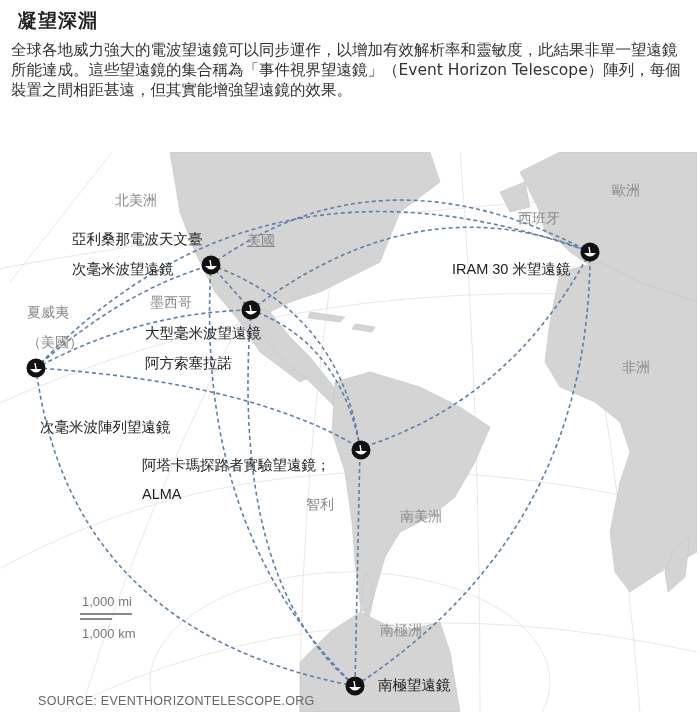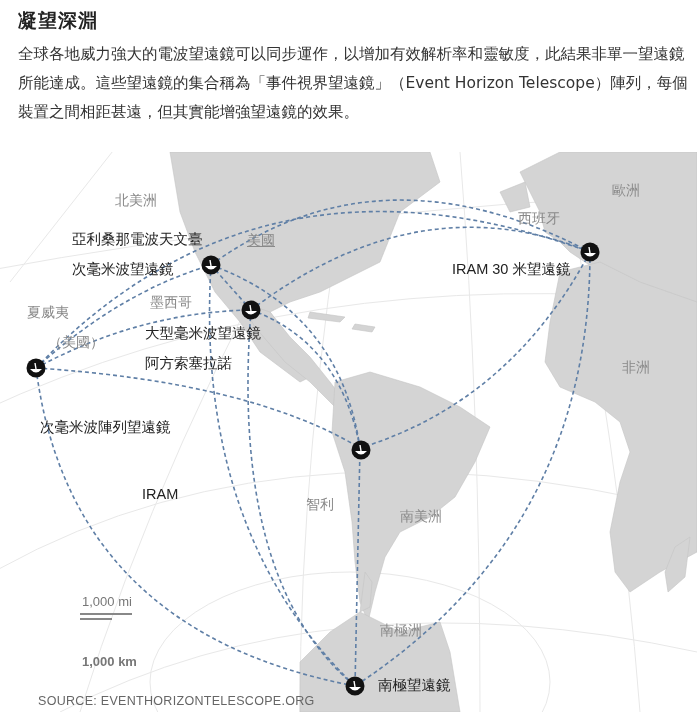--- a/index.html
+++ b/index.html
@@ -1,18 +1,18 @@
 <!DOCTYPE html>
 <html><head>
 <meta charset="utf-8">
 <style>
   html,body{margin:0;padding:0;background:#fff;}
   body{width:700px;height:717px;position:relative;overflow:hidden;font-family:"DejaVu Sans","Liberation Sans",sans-serif;}
   .title{position:absolute;left:18px;top:8px;font-size:19px;font-weight:bold;color:#222;letter-spacing:1px;}
-  .desc{position:absolute;left:18px;top:40px;width:680px;font-size:15.5px;line-height:29px;color:#333;}
+  .desc{position:absolute;left:11px;top:40px;width:680px;font-size:15.5px;line-height:20px;color:#333;}
   .map{position:absolute;left:0;top:152px;width:624px;height:560px;}
   .map svg{position:absolute;left:0;top:0;}
   .lbl{position:absolute;white-space:nowrap;font-size:14px;}
   .region{color:#8a8a8a;}
   .site{color:#222;font-size:14.5px;}
   .credit{position:absolute;font-size:12.5px;color:#666;letter-spacing:0.3px;white-space:nowrap;font-family:"Liberation Sans",sans-serif;}
   .scale{position:absolute;font-size:13px;color:#777;font-family:"Liberation Sans",sans-serif;}
   .tel{position:absolute;width:20px;height:20px;margin-left:-10px;margin-top:-10px;}
 </style>
 </head>
@@ -110,37 +110,38 @@
   </svg>
   <svg class="tel" style="left:355px;top:534px;" viewBox="0 0 20 20">
     <circle cx="10" cy="10" r="9.5" fill="#111"></circle>
       <path d="M4 11 Q10 18 16 11 Z" fill="#fff"></path>
       <line x1="10" y1="11" x2="9" y2="5" stroke="#fff" stroke-width="1.4"></line>
   </svg>
 
   <div class="lbl region" style="left:115px;top:40px;">北美洲</div>
   <div class="lbl region" style="left:247px;top:80px;text-decoration:underline;">美國</div>
   <div class="lbl region" style="left:27px;top:152px;">夏威夷</div>
-  <div class="lbl region" style="left:27px;top:182px;margin-left:21px;">（美國）</div>
+  <div class="lbl region" style="left:27px;top:182px;">（美國）</div>
   <div class="lbl region" style="left:150px;top:142px;">墨西哥</div>
   <div class="lbl region" style="left:518px;top:58px;">西班牙</div>
   <div class="lbl region" style="left:612px;top:30px;">歐洲</div>
   <div class="lbl region" style="left:622px;top:207px;">非洲</div>
   <div class="lbl region" style="left:306px;top:344px;">智利</div>
   <div class="lbl region" style="left:400px;top:356px;">南美洲</div>
   <div class="lbl region" style="left:380px;top:470px;text-align:right;">南極洲</div>
 
   <div class="lbl site" style="left:72px;top:78px;">亞利桑那電波天文臺</div>
   <div class="lbl site" style="left:72px;top:108px;">次毫米波望遠鏡</div>
   <div class="lbl site" style="left:145px;top:172px;">大型毫米波望遠鏡</div>
   <div class="lbl site" style="left:145px;top:202px;">阿方索塞拉諾</div>
   <div class="lbl site" style="left:452px;top:108px;font-family:'Liberation Sans',sans-serif;">IRAM 30 米望遠鏡</div>
   <div class="lbl site" style="left:40px;top:266px;">次毫米波陣列望遠鏡</div>
-  <div class="lbl site" style="left:142px;top:334px;font-family:'Liberation Sans',sans-serif;">IRAM</div>
+  <div class="lbl site" style="left:142px;top:304px;">阿塔卡瑪探路者實驗望遠鏡；</div>
+  <div class="lbl site" style="left:142px;top:334px;font-family:'Liberation Sans',sans-serif;">ALMA</div>
   <div class="lbl site" style="left:378px;top:524px;">南極望遠鏡</div>
 
   <div class="scale" style="left:82px;top:442px;">1,000 mi</div>
   <div style="position:absolute;left:80px;top:461px;width:52px;height:2px;background:#888;"></div>
   <div style="position:absolute;left:80px;top:466px;width:32px;height:2px;background:#888;"></div>
-  <div class="scale" style="left:82px;top:502px;font-weight:bold;">1,000 km</div>
+  <div class="scale" style="left:82px;top:474px;">1,000 km</div>
 
   <div class="credit" style="left:38px;top:542px;">SOURCE: EVENTHORIZONTELESCOPE.ORG</div>
 </div>
 
 </body></html>

